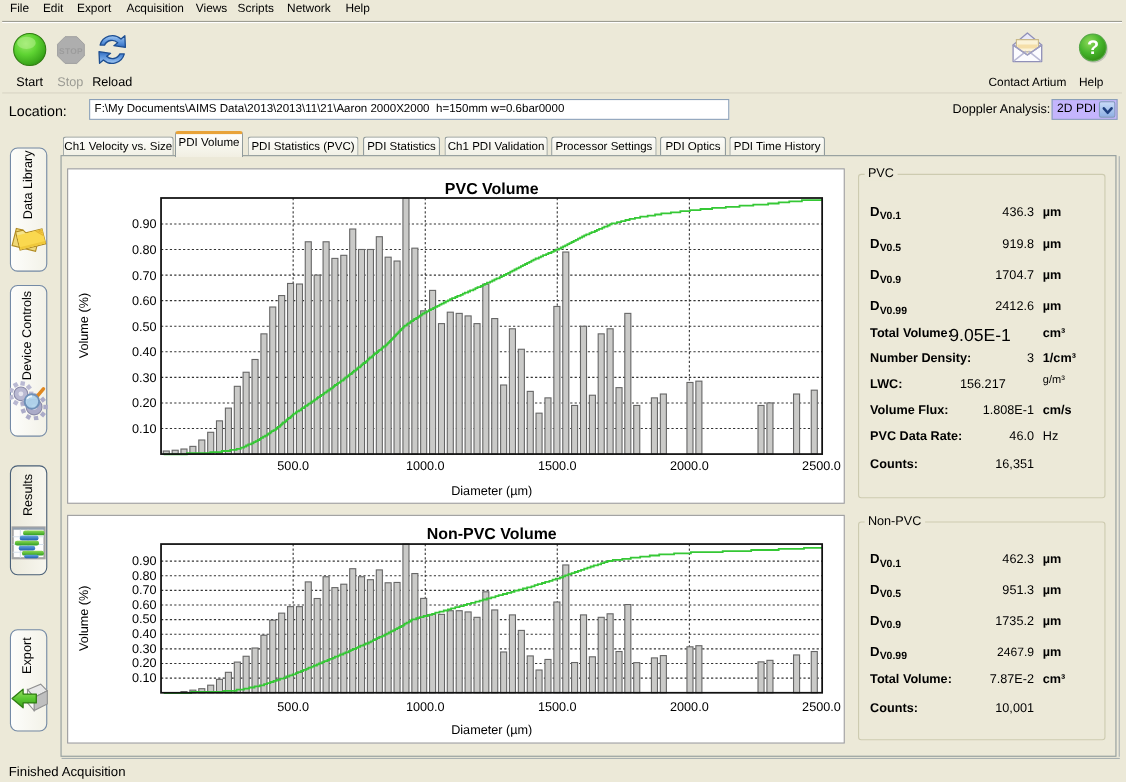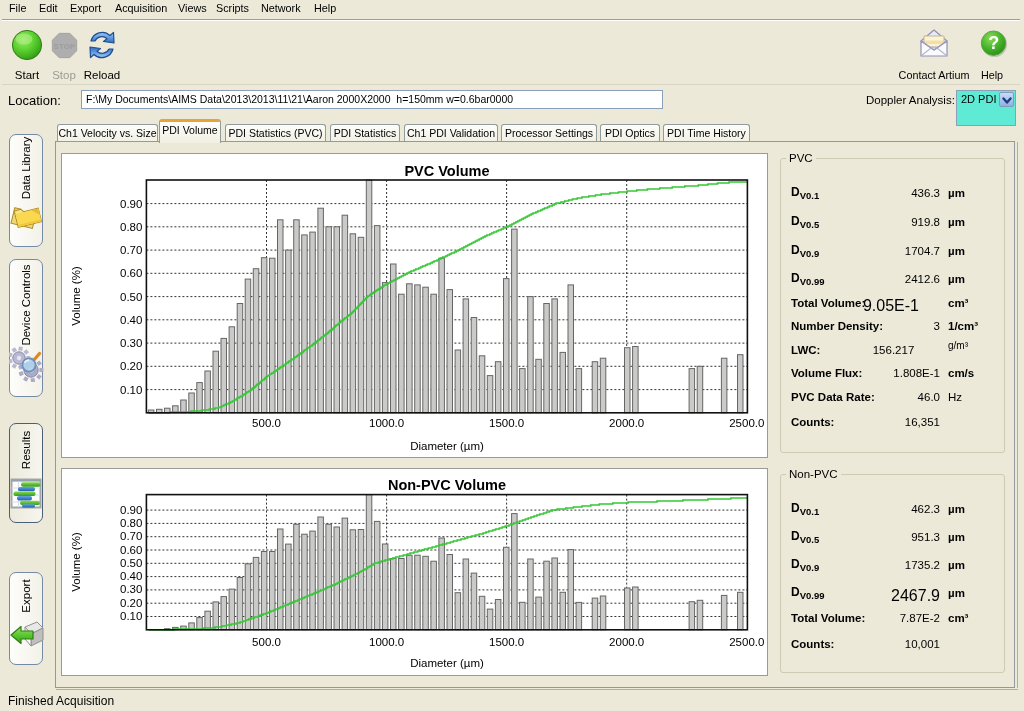--- a/index.html
+++ b/index.html
@@ -74,21 +74,21 @@
 <circle cx="15.5" cy="15.5" r="12.6" fill="#BBBBB3" opacity="0.8"></circle>
 <circle cx="14.5" cy="14.2" r="12.2" fill="url(#hg)" stroke="#57A847" stroke-width="1"></circle>
 <text x="14.7" y="20.2" font-family="Liberation Sans" font-size="18" font-weight="bold" fill="#FFFFFF" text-anchor="middle">?</text>
 </svg></div>
 <div class="abs" style="left:972px;top:69px;width:40px;text-align:center;font-size:10.8px">Help</div>
 <div class="abs" style="left:2px;top:84px;width:1018px;height:1px;background:#D8D5C4"></div>
 
 <div class="abs" style="left:8px;top:93px;font-size:13px">Location:</div>
 <div class="abs" style="left:81px;top:90px;width:582px;height:19px;background:#FFF;border:1px solid #8BA0B8;font-size:10.5px;line-height:17px;padding-left:4px;white-space:nowrap">F:\My Documents\AIMS Data\2013\2013\11\21\Aaron 2000X2000&nbsp; h=150mm w=0.6bar0000</div>
 <div class="abs" style="left:866px;top:94px;font-size:11.5px">Doppler Analysis:</div>
-<div class="abs" style="left:956px;top:90px;width:60px;height:36px;background:#5eead4;border:1px solid #8BA0B8;font-size:11px;line-height:17px;padding-left:4px">2D PDI</div>
+<div class="abs" style="left:956px;top:90px;width:60px;height:19px;background:#c4b5fd;border:1px solid #8BA0B8;font-size:11px;line-height:17px;padding-left:4px">2D PDI</div>
 <div class="abs" style="left:999px;top:92px;width:15px;height:15px;background:linear-gradient(#C8DBF8,#8FB0E4);border:1px solid #7F9DB9;border-radius:2px">
 <svg width="14" height="15" viewBox="0 0 14 15">
       <path d="M3.5,5.5 L7,9.5 L10.5,5.5" fill="none" stroke="#1F3F7F" stroke-width="2.4" stroke-linecap="round" stroke-linejoin="round"></path>
     </svg></div>
 
 <div class="abs" style="left:55px;top:141px;width:960px;height:547px;background:#ECE9D8;border:1px solid #919B9C"></div>
 <div class="abs" style="left:1017px;top:142px;width:1px;height:546px;background:#A8B0B0"></div>
 <div class="abs" style="left:56px;top:689px;width:962px;height:1px;background:#A8B0B0"></div>
 <div style="position:absolute;left:57px;top:124px;width:101px;height:17px;background:linear-gradient(#FDFDFB,#F2F1E6);border:1px solid #919B9C;border-bottom:none;border-radius:3px 3px 0 0;text-align:center;line-height:17px;font-size:10.5px;white-space:nowrap;overflow:hidden">Ch1 Velocity vs. Size</div>
 <div style="position:absolute;left:159px;top:119px;width:62px;height:24px;background:linear-gradient(#FEFEFC,#F1EFE2);border:1px solid #919B9C;border-bottom:none;border-radius:3px 3px 0 0;border-top:3px solid #E8A339;z-index:5;text-align:center;line-height:17px;font-size:10.5px;white-space:nowrap;overflow:hidden">PDI Volume</div>
@@ -424,21 +424,21 @@
 <div style="position:absolute;left:791px;top:501px;font-weight:bold;font-size:12px">D<span style="font-size:9.5px;position:relative;top:3px">V0.1</span></div>
 <div style="position:absolute;left:847px;top:503px;width:93px;text-align:right;font-size:11.5px">462.3</div>
 <div style="position:absolute;left:948px;top:503px;font-weight:bold;font-size:11.5px">µm</div>
 <div style="position:absolute;left:791px;top:529px;font-weight:bold;font-size:12px">D<span style="font-size:9.5px;position:relative;top:3px">V0.5</span></div>
 <div style="position:absolute;left:847px;top:531px;width:93px;text-align:right;font-size:11.5px">951.3</div>
 <div style="position:absolute;left:948px;top:531px;font-weight:bold;font-size:11.5px">µm</div>
 <div style="position:absolute;left:791px;top:557px;font-weight:bold;font-size:12px">D<span style="font-size:9.5px;position:relative;top:3px">V0.9</span></div>
 <div style="position:absolute;left:847px;top:559px;width:93px;text-align:right;font-size:11.5px">1735.2</div>
 <div style="position:absolute;left:948px;top:559px;font-weight:bold;font-size:11.5px">µm</div>
 <div style="position:absolute;left:791px;top:585px;font-weight:bold;font-size:12px">D<span style="font-size:9.5px;position:relative;top:3px">V0.99</span></div>
-<div style="position:absolute;left:847px;top:587px;width:93px;text-align:right;font-size:16px">2467.9</div>
+<div style="position:absolute;left:847px;top:587px;width:93px;text-align:right;font-size:11px">2467.9</div>
 <div style="position:absolute;left:948px;top:587px;font-weight:bold;font-size:11.5px">µm</div>
 <div style="position:absolute;left:791px;top:612px;font-weight:bold;font-size:11.5px">Total Volume:</div>
 <div style="position:absolute;left:847px;top:612px;width:93px;text-align:right;font-size:11.5px">7.87E-2</div>
 <div style="position:absolute;left:948px;top:612px;font-weight:bold;font-size:11.5px">cm³</div>
 <div style="position:absolute;left:791px;top:638px;font-weight:bold;font-size:11.5px">Counts:</div>
 <div style="position:absolute;left:847px;top:638px;width:93px;text-align:right;font-size:11.5px">10,001</div>
 <div style="position:absolute;left:948px;top:638px;font-weight:bold;font-size:11.5px"></div>
 
 <div class="abs" style="left:8px;top:694px;font-size:12px">Finished Acquisition</div>
 </body></html>

